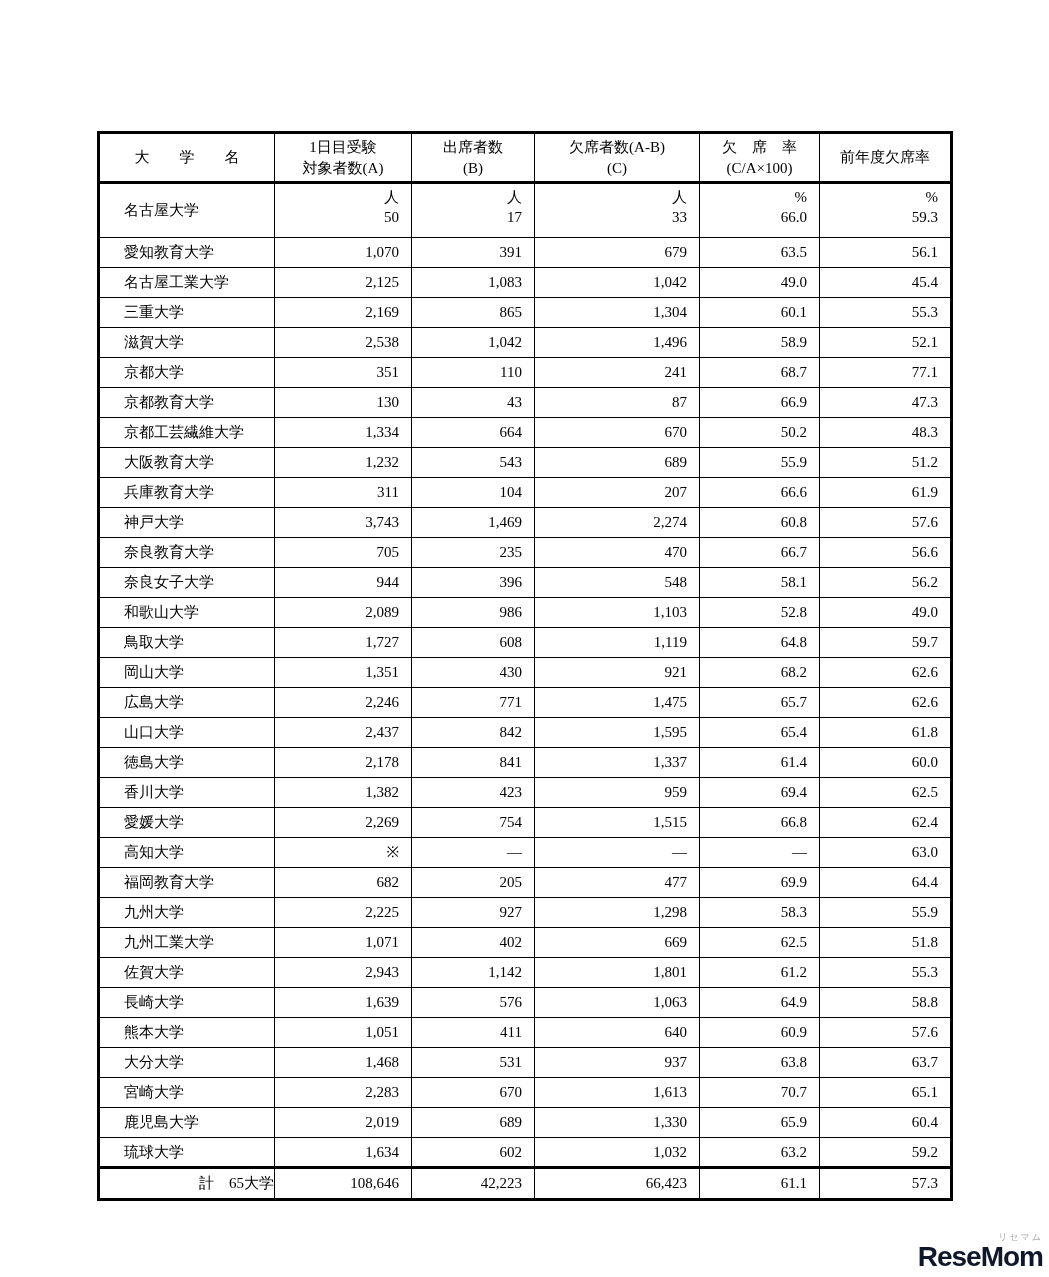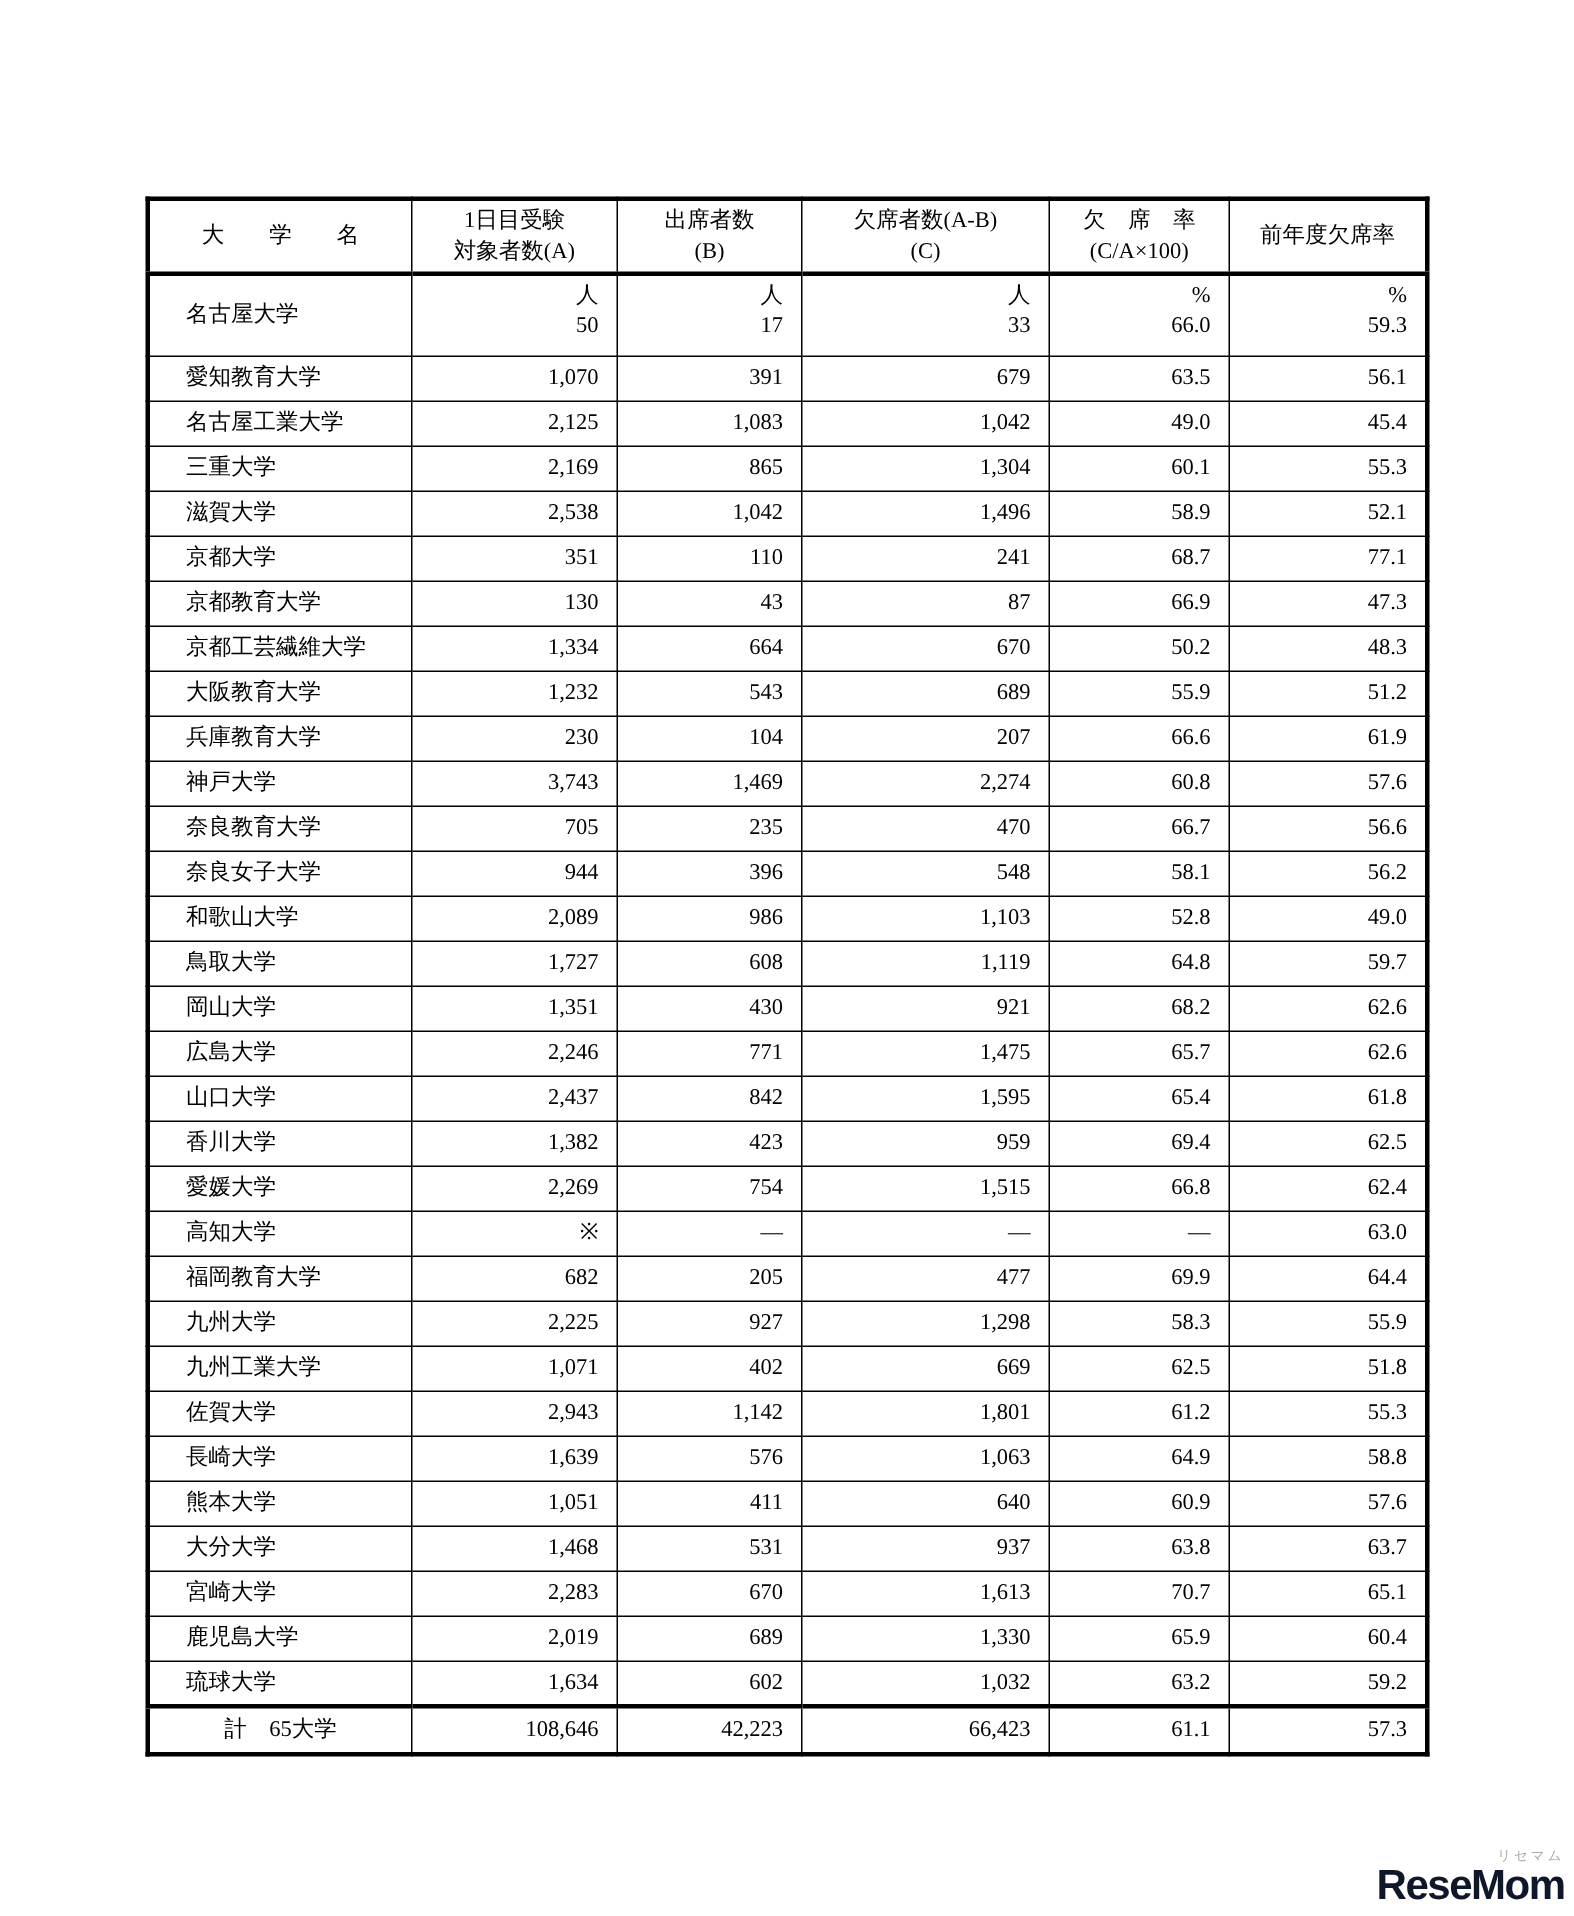--- a/index.html
+++ b/index.html
@@ -54,21 +54,21 @@
     vertical-align: middle;
   }
   tr.first-row td { height: 55px; }
   tr.first-row td.num-cell { vertical-align: top; padding-top: 3px; }
   tr.first-row td.num-cell .unit { text-align: right; }
   tfoot td {
     border-top: 3px solid #000;
     height: 32px;
   }
   .total-name {
-    text-align: center;
+    text-align: right;
     vertical-align: middle;
   }
   .logo {
     position: absolute;
     right: 6px;
     bottom: 6px;
     text-align: right;
     line-height: 1;
   }
   .logo-kana {
@@ -196,21 +196,21 @@
         <tr>
           <td class="name-cell">大阪教育大学</td>
           <td class="num-cell">1,232</td>
           <td class="num-cell">543</td>
           <td class="num-cell">689</td>
           <td class="num-cell">55.9</td>
           <td class="num-cell">51.2</td>
         </tr>
         <tr>
           <td class="name-cell">兵庫教育大学</td>
-          <td class="num-cell">230</td>
+          <td class="num-cell">311</td>
           <td class="num-cell">104</td>
           <td class="num-cell">207</td>
           <td class="num-cell">66.6</td>
           <td class="num-cell">61.9</td>
         </tr>
         <tr>
           <td class="name-cell">神戸大学</td>
           <td class="num-cell">3,743</td>
           <td class="num-cell">1,469</td>
           <td class="num-cell">2,274</td>
@@ -265,20 +265,28 @@
           <td class="num-cell">65.7</td>
           <td class="num-cell">62.6</td>
         </tr>
         <tr>
           <td class="name-cell">山口大学</td>
           <td class="num-cell">2,437</td>
           <td class="num-cell">842</td>
           <td class="num-cell">1,595</td>
           <td class="num-cell">65.4</td>
           <td class="num-cell">61.8</td>
+        </tr>
+        <tr>
+          <td class="name-cell">徳島大学</td>
+          <td class="num-cell">2,178</td>
+          <td class="num-cell">841</td>
+          <td class="num-cell">1,337</td>
+          <td class="num-cell">61.4</td>
+          <td class="num-cell">60.0</td>
         </tr>
         <tr>
           <td class="name-cell">香川大学</td>
           <td class="num-cell">1,382</td>
           <td class="num-cell">423</td>
           <td class="num-cell">959</td>
           <td class="num-cell">69.4</td>
           <td class="num-cell">62.5</td>
         </tr>
         <tr>

